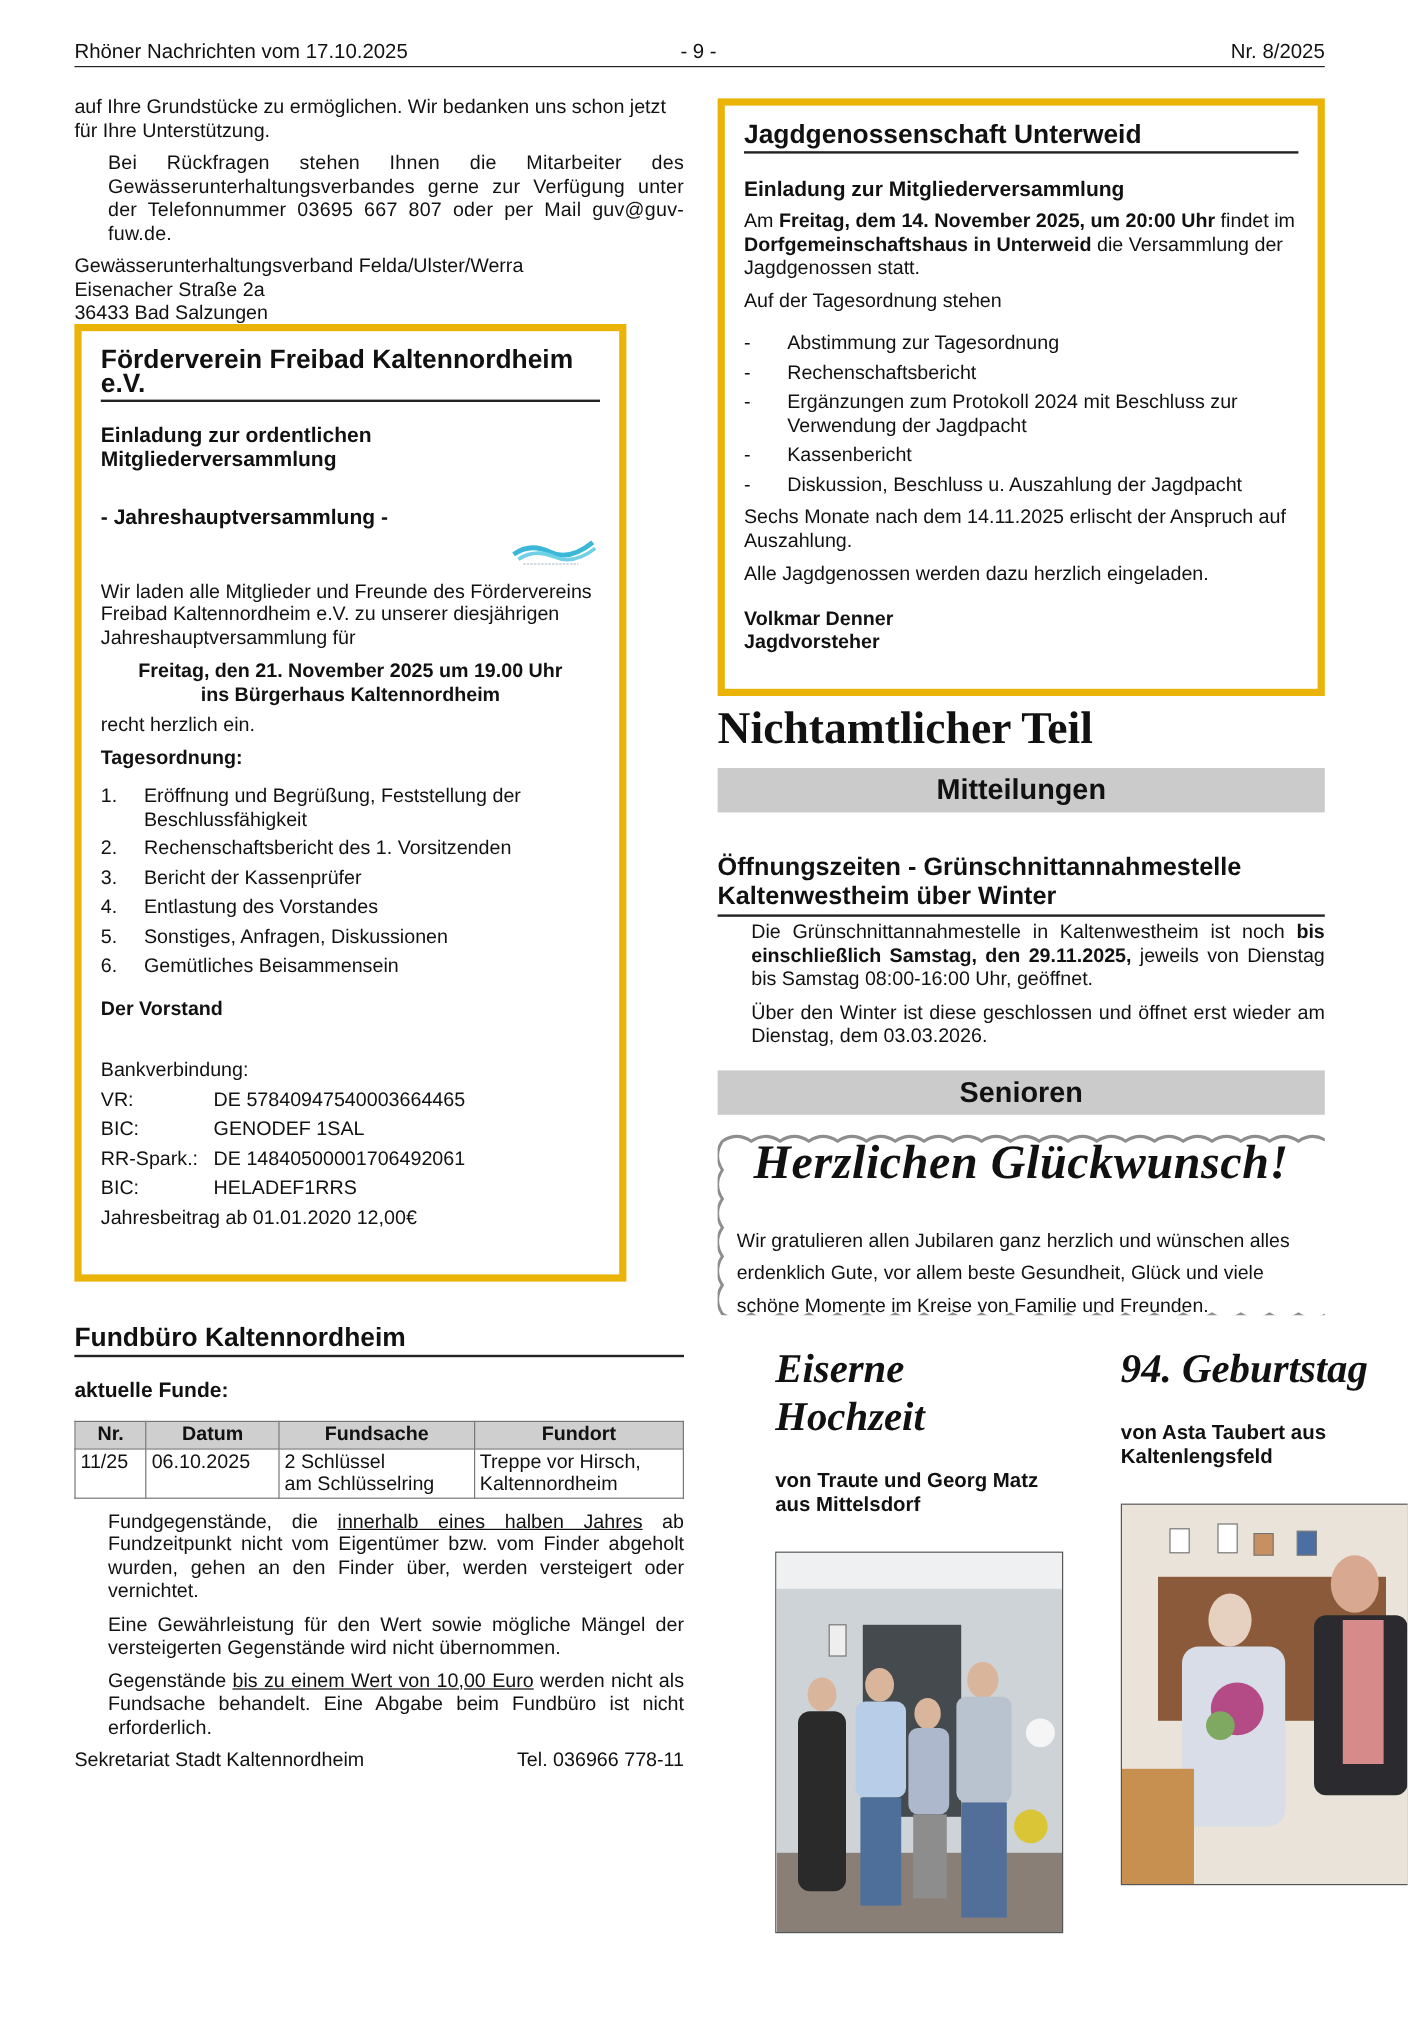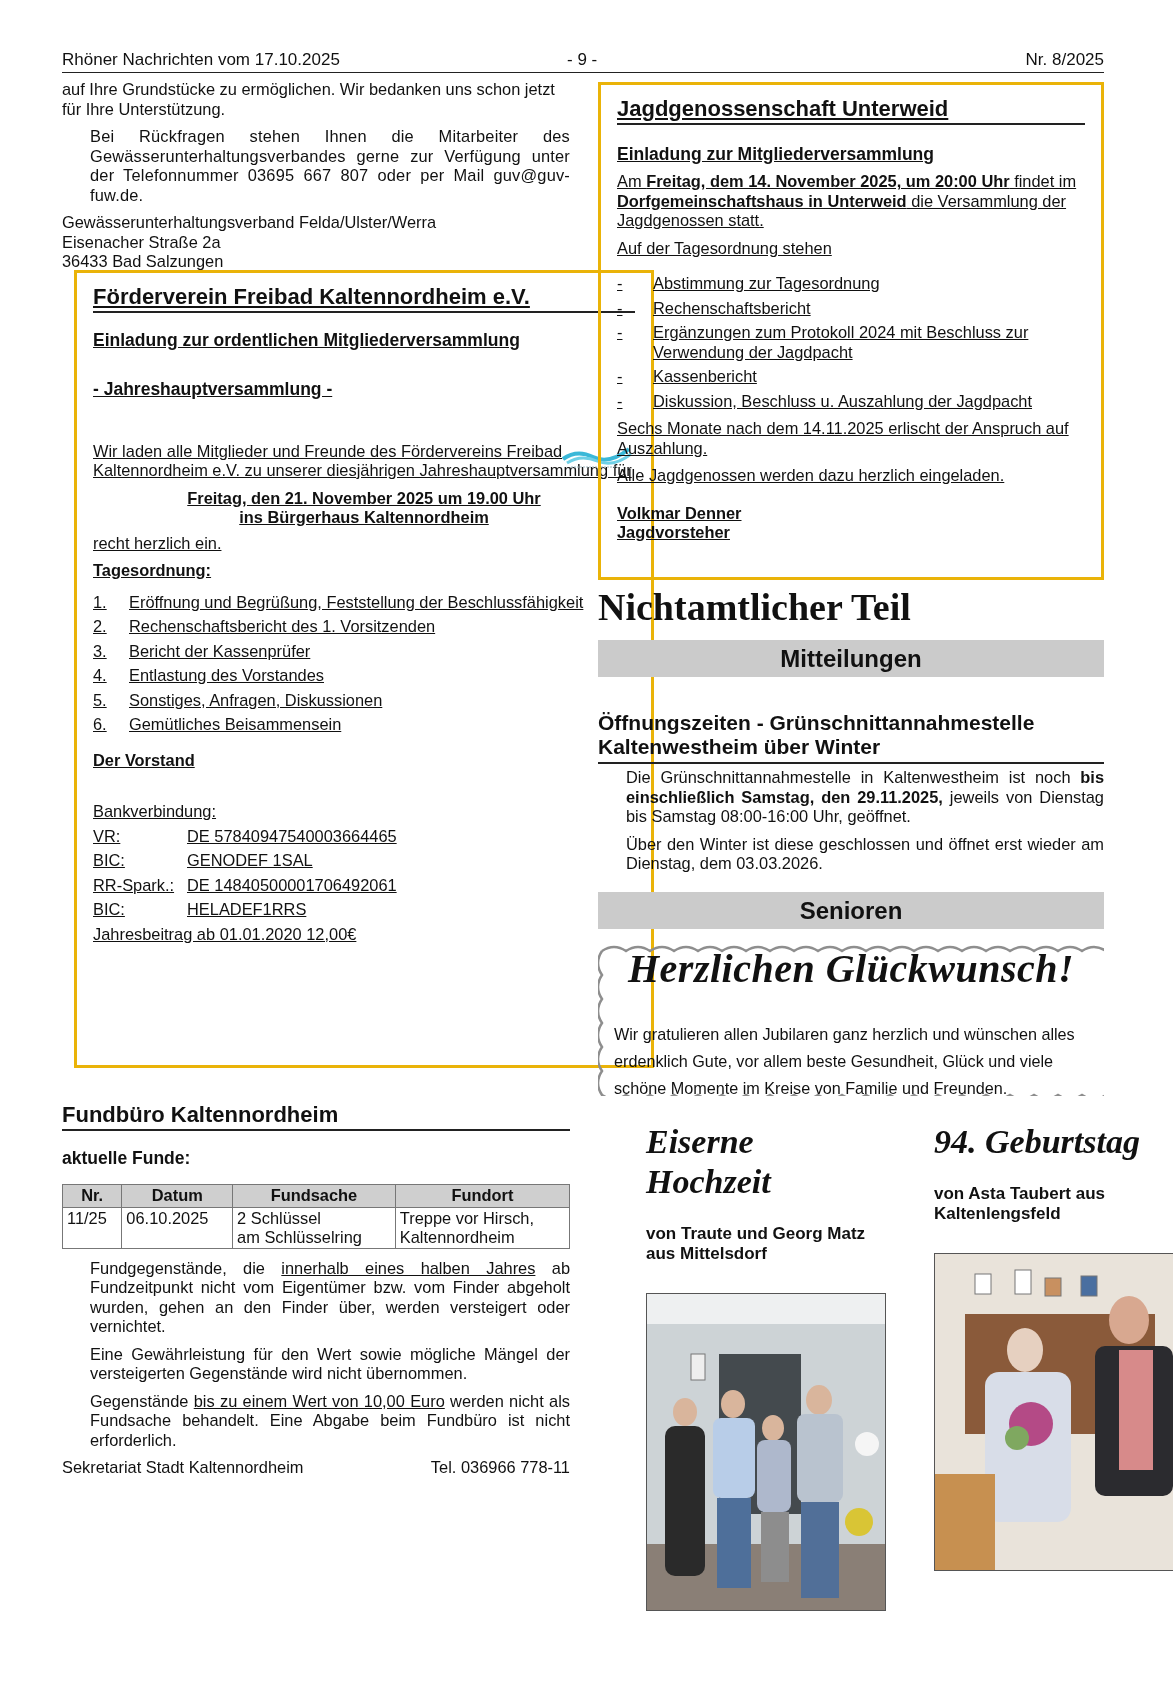--- a/index.html
+++ b/index.html
@@ -1,24 +1,24 @@
 <!DOCTYPE html>
 <html><head>
 <meta charset="utf-8">
 <style>
   html, body { margin:0; padding:0; background:#fff; }
   body { width:1173px; height:1683px; position:relative; font-family:"Liberation Sans", sans-serif; color:#111; overflow:hidden; }
-  .hdr { position:absolute; left:62px; top:48px; width:1042px; height:24px; border-bottom:1.5px solid #222; font-size:17px; }
+  .hdr { position:absolute; left:62px; top:31px; width:1042px; height:24px; border-bottom:1.5px solid #222; font-size:17px; }
   .hdr span { position:absolute; top:2px; }
   .hdr .l { left:0; } .hdr .c { left:505px; } .hdr .r { right:0; }
   .col { position:absolute; font-size:16.4px; line-height:19.5px; }
   .colL { left:62px; top:80px; width:508px; }
   p { margin:0 0 8px 0; }
   .just { text-align:justify;margin-left:28px; }
-  .box { border:3px solid #eab308;text-decoration:underline; }
+  .box { border:6px solid #eab308; }
   .boxL { position:absolute; left:62px; top:270px; width:504px; height:798px; box-sizing:border-box; padding:14px 16px; }
   .boxR { position:absolute; left:598px; top:82px; width:506px; height:498px; box-sizing:border-box; padding:14px 16px; }
   .h2 { font-weight:bold; font-size:22px; border-bottom:2px solid #222; padding-bottom:4px; margin-bottom:18px; }
   .sub { font-weight:bold; font-size:17.5px; }
   .b { font-weight:bold; }
   ol.agenda, ul.agenda { list-style:none; padding:0; margin:0 0 8px 0; }
   .agenda li { display:flex; margin-bottom:5px; }
   .agenda .n { width:36px; flex:none; }
   .logo { position:absolute; right:16px; top:168px; width:78px; height:30px; }
   .center { text-align:center; }
@@ -53,21 +53,21 @@
 <div class="col colL">
   <p>auf Ihre Grundstücke zu ermöglichen. Wir bedanken uns schon jetzt für Ihre Unterstützung.</p>
   <p class="just" style="letter-spacing:0.2px">Bei Rückfragen stehen Ihnen die Mitarbeiter des Gewässerunterhaltungsverbandes gerne zur Verfügung unter der Telefonnummer 03695 667 807 oder per Mail guv@guv-fuw.de.</p>
   <div>
     <div>Gewässerunterhaltungsverband Felda/Ulster/Werra</div>
     <div>Eisenacher Straße 2a</div>
     <div>36433 Bad Salzungen</div>
   </div>
 </div>
 
-<div class="box boxL col" style="left:74px;top:270px;width:580px;">
+<div class="box boxL col" style="left:62px;top:270px;width:460px;">
   <div class="h2">Förderverein Freibad Kaltennordheim e.V.</div>
   <div class="sub" style="margin-bottom:30px">Einladung zur ordentlichen Mitgliederversammlung</div>
   <div class="sub" style="margin-bottom:42px">- Jahreshauptversammlung -</div>
   <svg class="logo" viewBox="0 0 78 30">
     <path d="M6 18 Q20 8 36 16 T72 8" stroke="#3bb8d8" stroke-width="4" fill="none"></path>
     <path d="M10 22 Q24 13 40 20 T74 13" stroke="#6fd0e6" stroke-width="3" fill="none"></path>
     <path d="M14 26 L60 26" stroke="#9fb8c0" stroke-width="1" stroke-dasharray="2 1"></path>
   </svg>
   <p style="margin-top:0">Wir laden alle Mitglieder und Freunde des Fördervereins Freibad Kaltennordheim e.V. zu unserer diesjährigen Jahreshauptversammlung für</p>
   <div class="b center">Freitag, den 21. November 2025 um 19.00 Uhr</div>

